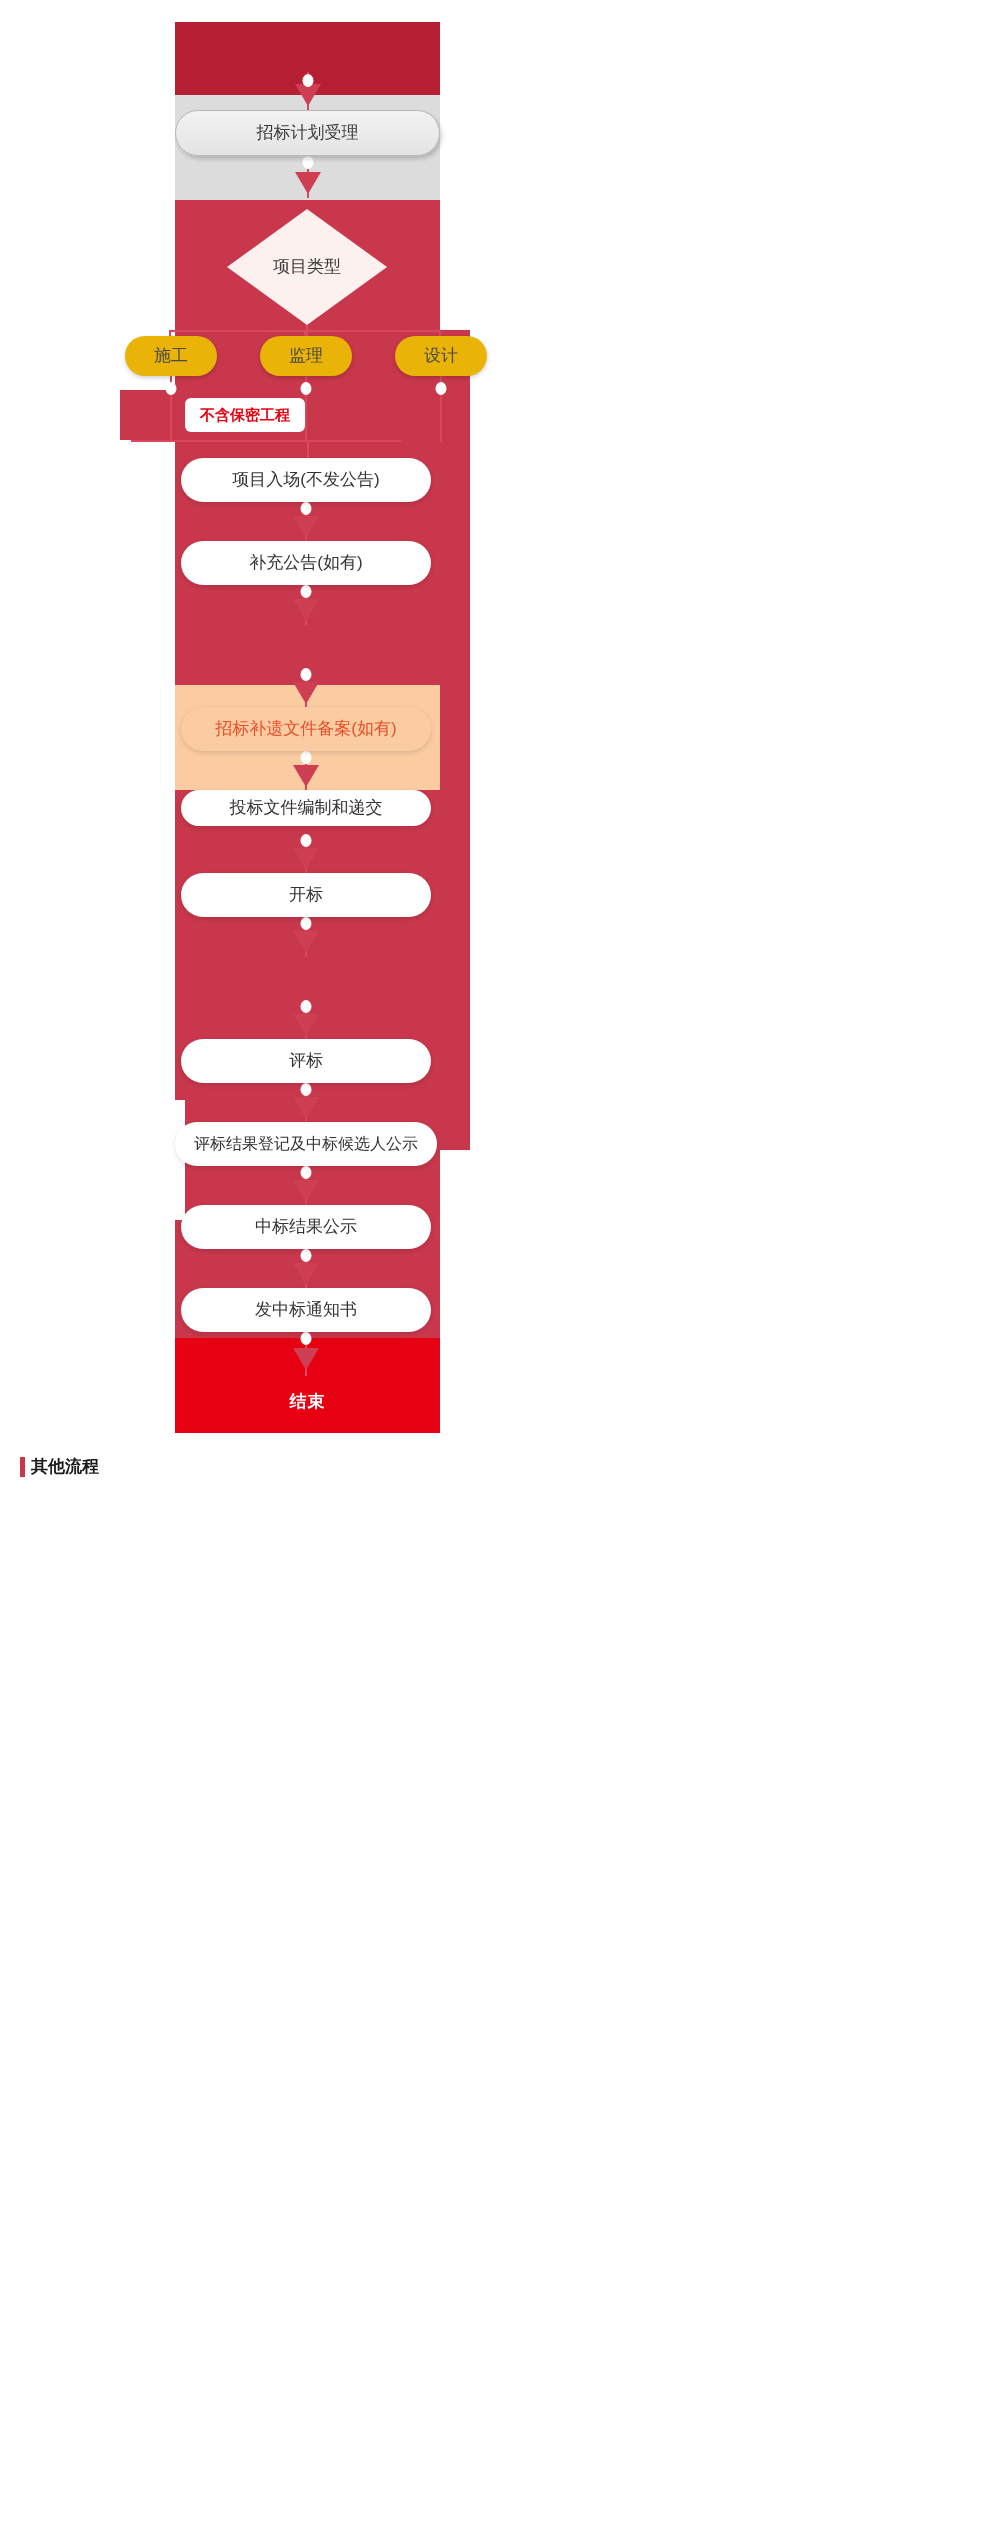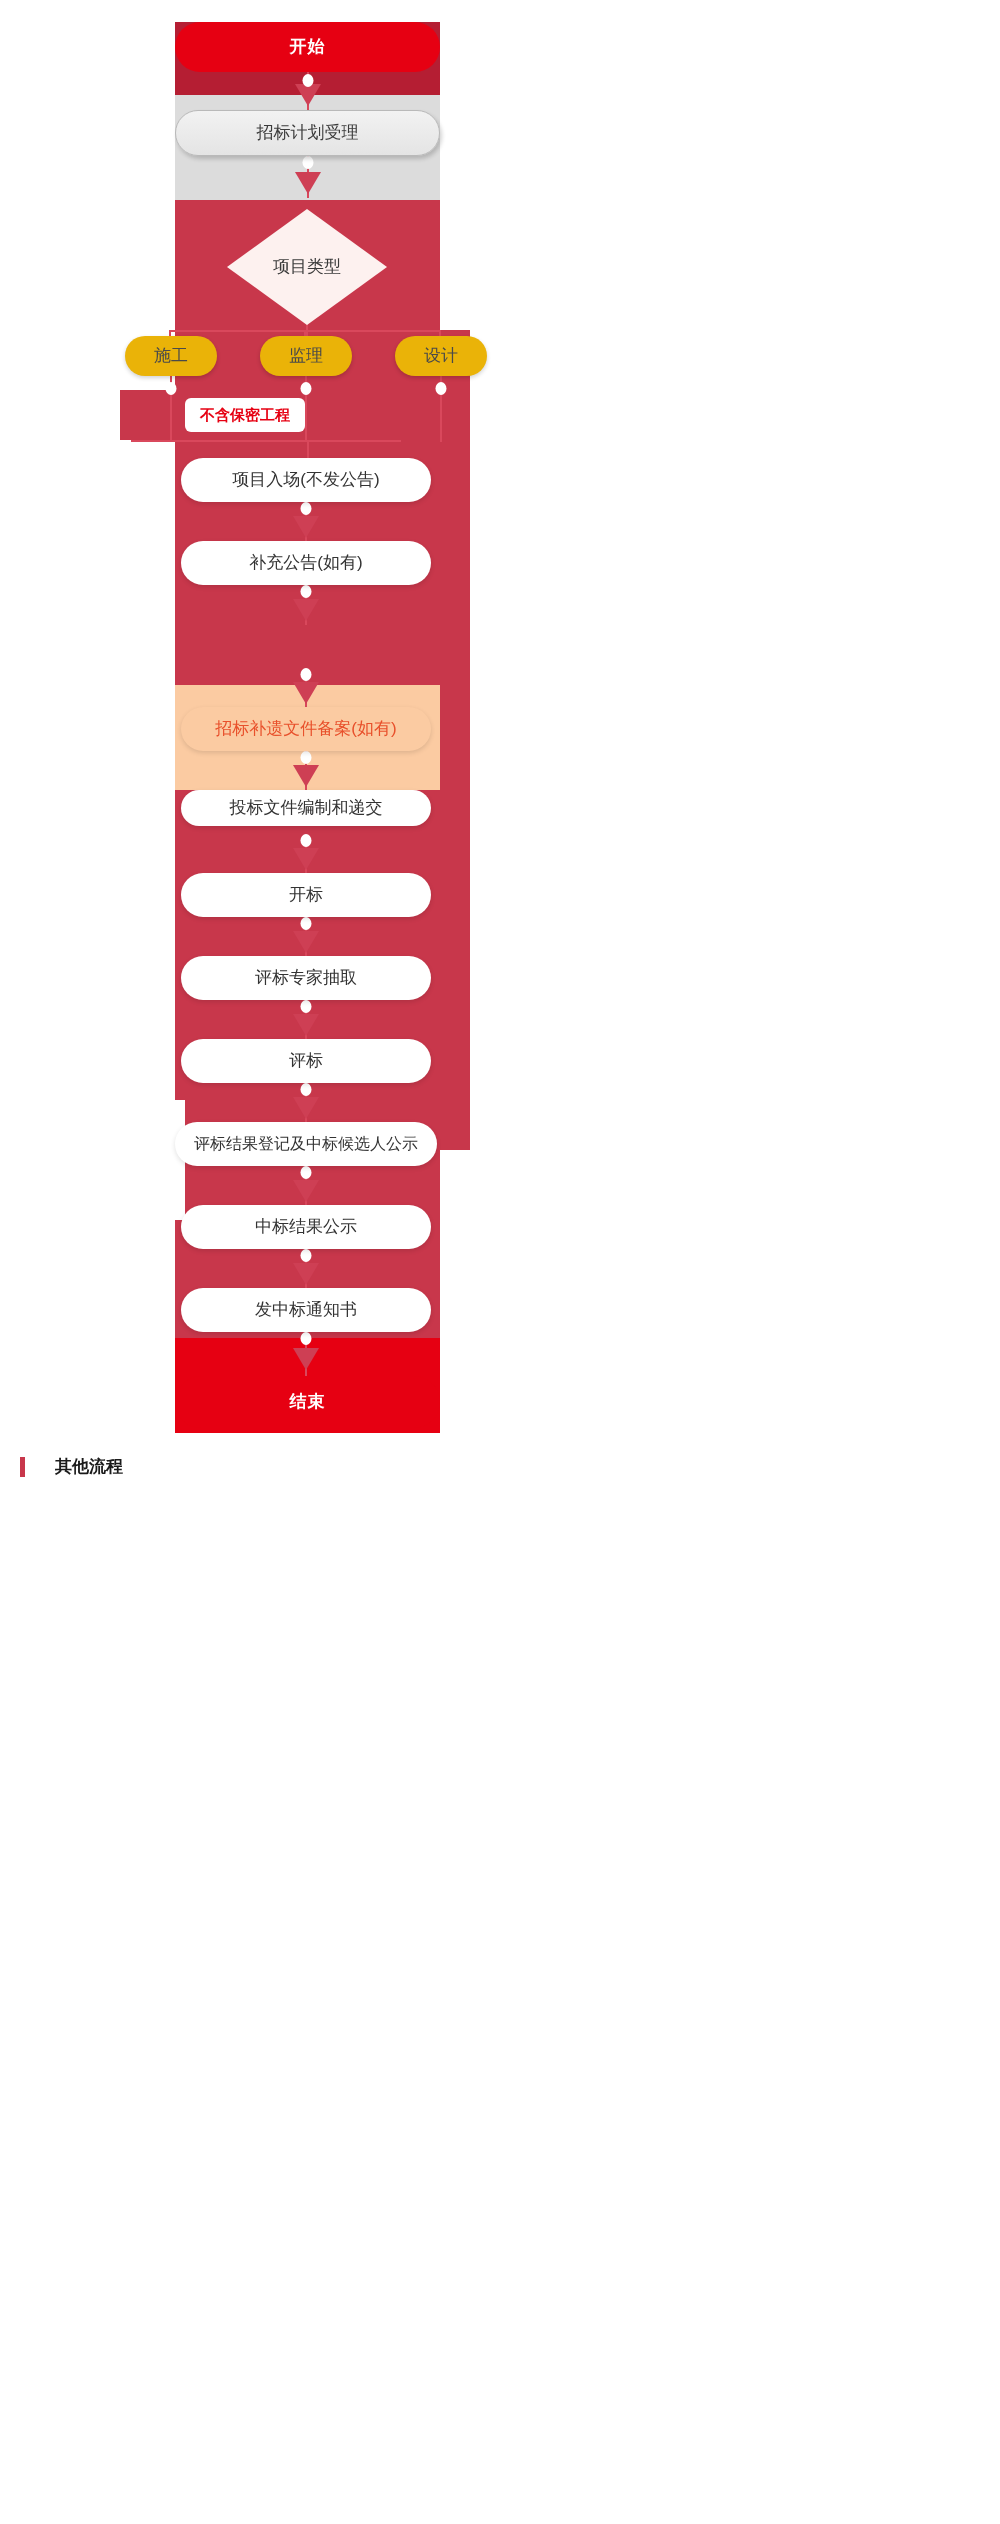--- a/index.html
+++ b/index.html
@@ -207,21 +207,20 @@
   .section-bar {
     width: 5px;
     height: 20px;
     background: #C8374B;
     margin-right: 6px;
   }
   .section-title {
     font-size: 17px;
     font-weight: bold;
     color: #1a1a1a;
-    margin-left: 24px;
   }
 
   .other-node {
     position: absolute;
     left: 38px;
     top: 2385px;
     width: 240px;
     height: 68px;
     border: 1.5px solid #D7394E;
     border-radius: 34px;
@@ -248,23 +247,20 @@
   <div class="band-mid" style="left:120px;top:330px;width:350px;height:120px;"></div>
   <div class="band-orange" style="left:175px;top:685px;width:265px;height:105px;"></div>
   <div class="band-bottom" style="left:175px;top:1338px;width:265px;height:95px;"></div>
 
   <div class="band-white-l" style="left:120px;top:330px;width:55px;height:60px;"></div>
   <div class="band-white-l" style="left:440px;top:200px;width:30px;height:130px;"></div>
   <div class="band-white-l" style="left:120px;top:440px;width:55px;height:20px;"></div>
   <div class="band-white-l" style="left:175px;top:1100px;width:10px;height:120px;"></div>
   <div class="band-white-l" style="left:440px;top:1150px;width:30px;height:240px;"></div>
 
-  <div class="node node-start" style="left:175px;top:22px;width:265px;height:50px;">
-    <span>开始</span>
-  </div>
 
   <div class="conn" style="left:175px;top:72px;width:265px;height:38px;">
     <div class="conn-line" style="top:0;height:38px;"></div>
     <div class="conn-arrow" style="top:12px;"></div>
     <div class="conn-dot" style="top:2px;"></div>
   </div>
 
   <div class="node node-grey" style="left:175px;top:110px;width:265px;height:46px;">
     <span>招标计划受理</span>
   </div>
@@ -382,23 +378,20 @@
 
   <div class="node node-step" style="left:181px;top:873px;width:250px;height:44px;">
     <span>开标</span>
   </div>
   <div class="conn" style="left:181px;top:917px;width:250px;height:40px;">
     <div class="conn-line" style="top:0;height:40px;"></div>
     <div class="conn-arrow" style="top:14px;"></div>
     <div class="conn-dot" style="top:0px;"></div>
   </div>
 
-  <div class="node node-step" style="left:181px;top:956px;width:250px;height:44px;">
-    <span>评标专家抽取</span>
-  </div>
   <div class="conn" style="left:181px;top:1000px;width:250px;height:40px;">
     <div class="conn-line" style="top:0;height:40px;"></div>
     <div class="conn-arrow" style="top:14px;"></div>
     <div class="conn-dot" style="top:0px;"></div>
   </div>
 
   <div class="node node-step" style="left:181px;top:1039px;width:250px;height:44px;">
     <span>评标</span>
   </div>
   <div class="conn" style="left:181px;top:1083px;width:250px;height:40px;">

